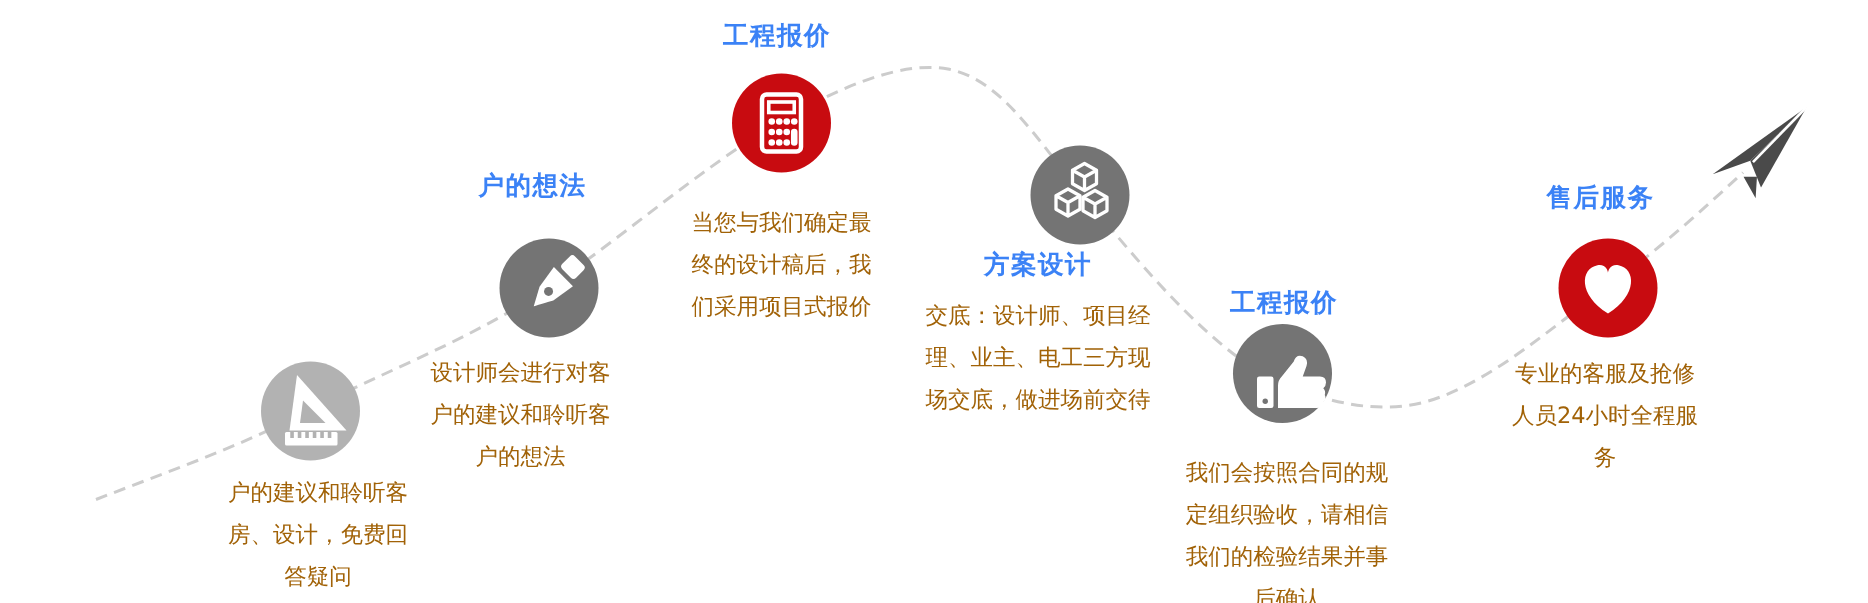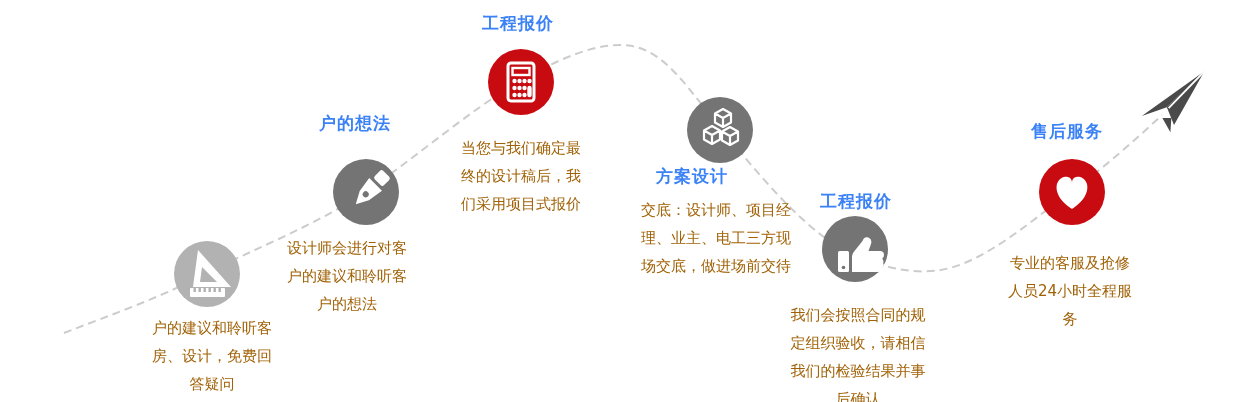--- a/index.html
+++ b/index.html
@@ -110,21 +110,21 @@
         <g transform="translate(24 37)">
           <path d="M0 -9 L8 -4.5 L8 4.5 L0 9 L-8 4.5 L-8 -4.5 Z M-8 -4.5 L0 0 L8 -4.5 M0 0 L0 9"></path>
         </g>
         <g transform="translate(42 38)">
           <path d="M0 -9 L8 -4.5 L8 4.5 L0 9 L-8 4.5 L-8 -4.5 Z M-8 -4.5 L0 0 L8 -4.5 M0 0 L0 9"></path>
         </g>
       </g>
     </svg>
   </div>
   <div class="title" style="left:622px;top:165px">方案设计</div>
-  <div class="desc" style="left:631px;top:196px">交底：设计师、项目经
+  <div class="desc" style="left:607px;top:196px">交底：设计师、项目经
 理、业主、电工三方现
 场交底，做进场前交待</div>
 
   <div class="title" style="left:786px;top:190px">工程报价</div>
   <div class="circle circle-gray" style="left:822px;top:216px">
     <svg viewBox="0 0 64 64">
       <rect x="15" y="34" width="11" height="21" rx="1.5" fill="#ffffff"></rect>
       <circle cx="20.5" cy="50.5" r="1.8" fill="#747474"></circle>
       <path d="M29 55 L29 40 Q29 36.5 31.5 34 L39.5 24 Q41 19 45.5 20.5 Q49.5 22.5 48 27 L45.5 34 L57 34 Q61 34 61 38 Q61 40.5 59.2 41.8 Q61 43.5 60.2 46.3 Q61.5 48.7 59.5 50.6 Q59.8 55 54.5 55 Z" fill="#ffffff"></path>
     </svg>
@@ -133,17 +133,17 @@
 定组织验收，请相信
 我们的检验结果并事
 后确认</div>
 
   <div class="title" style="left:997px;top:120px">售后服务</div>
   <div class="circle circle-red" style="left:1039px;top:159px">
     <svg viewBox="0 0 64 64">
       <path d="M32 49 C12 36.5 13.5 19 25 16.8 C30.5 15.8 32 20.5 32 22 C32 20.5 33.5 15.8 39 16.8 C50.5 19 52 36.5 32 49 Z" fill="#ffffff"></path>
     </svg>
   </div>
-  <div class="desc" style="left:985px;top:249px">专业的客服及抢修
+  <div class="desc" style="left:985px;top:235px">专业的客服及抢修
 人员24小时全程服
 务</div>
 
 </div>
 
 </body></html>

